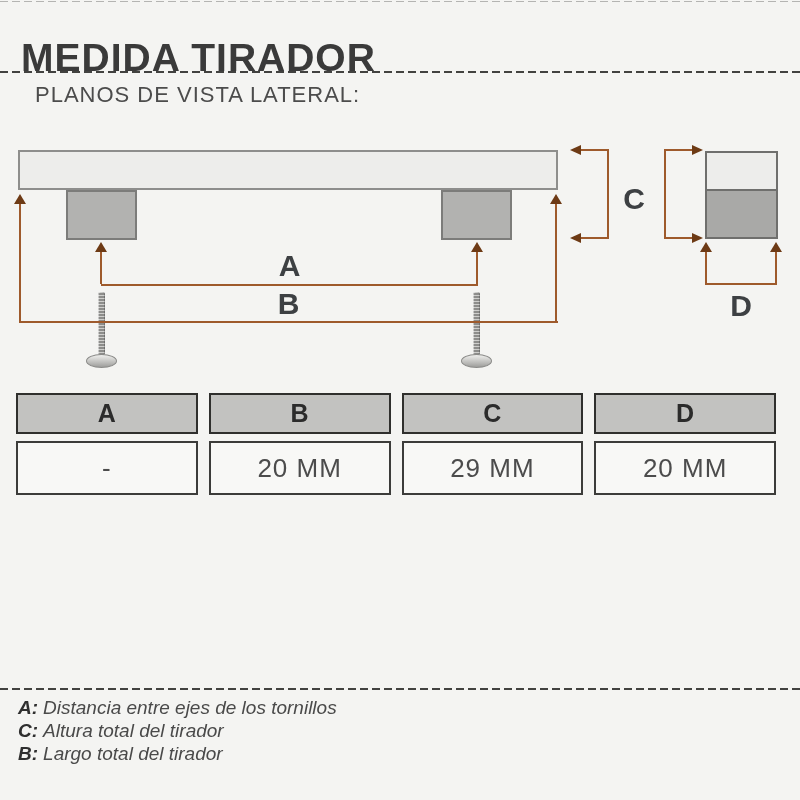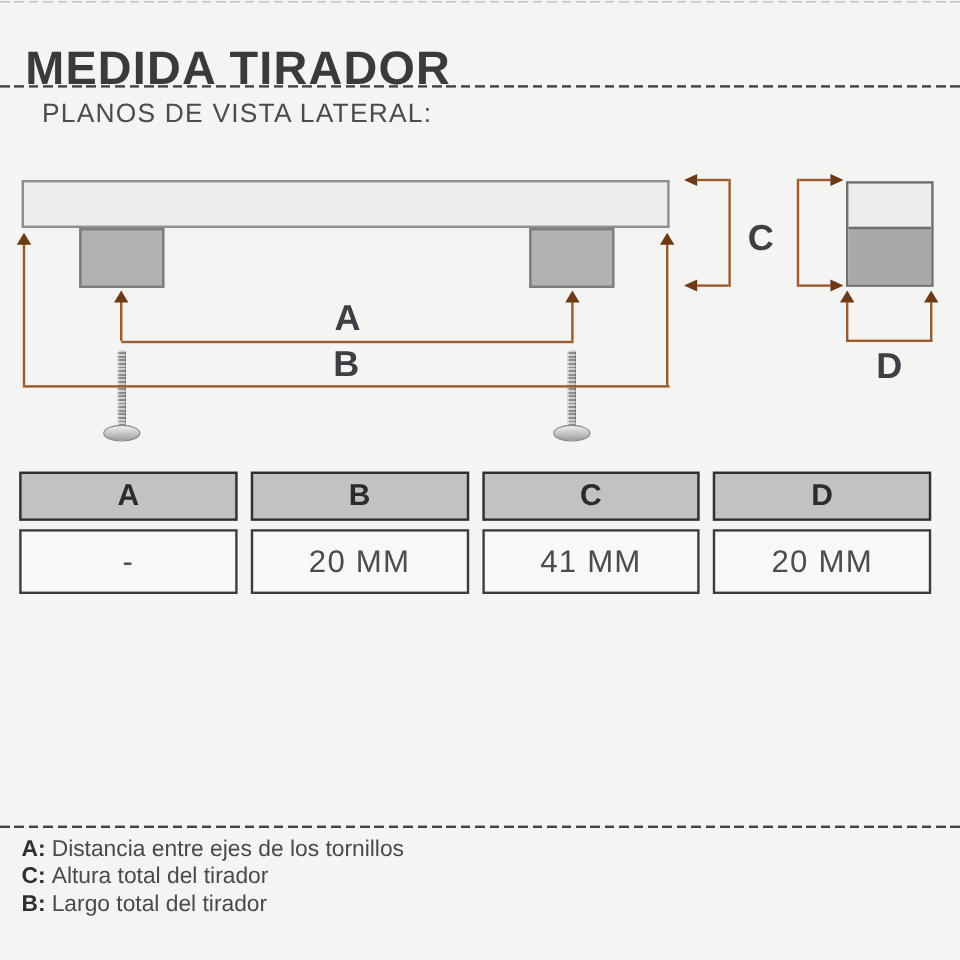--- a/index.html
+++ b/index.html
@@ -70,21 +70,21 @@
     display:grid;grid-template-columns:repeat(4,1fr);column-gap:11px;}
   .meas-col{display:flex;flex-direction:column;}
   .th{height:41px;display:flex;align-items:center;justify-content:center;
     background:#c2c2c0;border:2px solid #2f2f2d;box-sizing:border-box;
     font-size:25px;font-weight:700;color:#2b2b2b;}
   .td{margin-top:7px;height:54px;display:flex;align-items:center;justify-content:center;
     background:#f8f8f6;border:2px solid #3c3c3a;box-sizing:border-box;
     font-size:26px;font-weight:300;color:#4c4c4c;letter-spacing:1px;}
 
   
-  .legend{position:absolute;left:18px;top:696px;}
+  .legend{position:absolute;left:18px;top:696px;font-style:italic;}
   .legend-row{font-size:19px;line-height:23px;color:#4a4a4a;font-weight:400;}
   .legend-key{font-weight:700;color:#2f2f2f;margin-right:5px;}
 </style>
 </head>
 <body>
 
 <div class="canvas">
 
   <div class="dash top-dash"></div>
 
@@ -158,21 +158,21 @@
     <div class="meas-col">
       <div class="th">A</div>
       <div class="td">-</div>
     </div>
     <div class="meas-col">
       <div class="th">B</div>
       <div class="td">20 MM</div>
     </div>
     <div class="meas-col">
       <div class="th">C</div>
-      <div class="td">41 MM</div>
+      <div class="td">29 MM</div>
     </div>
     <div class="meas-col">
       <div class="th">D</div>
       <div class="td">20 MM</div>
     </div>
   </div>
 
   <div class="dash bottom-dash"></div>
 
   <div class="legend">

